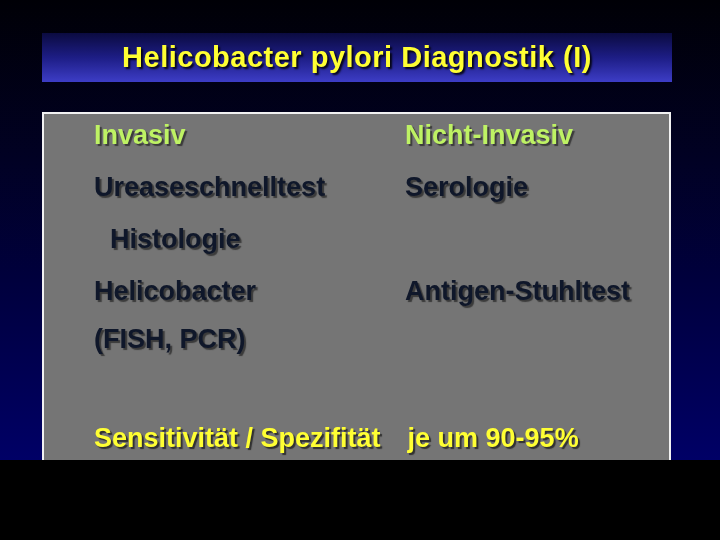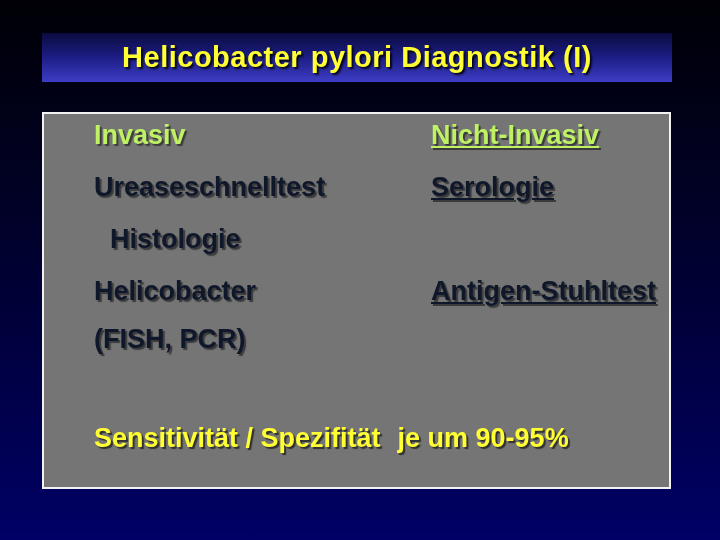--- a/index.html
+++ b/index.html
@@ -1,18 +1,18 @@
 <!DOCTYPE html>
 <html><head>
 <meta charset="utf-8">
 <style>
   html,body{margin:0;padding:0;background:#000;}
   .slide{
     position:relative;
-    width:720px;height:540px;
+    width:720px;height:460px;
     overflow:hidden;
     background:linear-gradient(180deg,#000006 0%,#010124 35%,#00003c 60%,#000066 100%);
     font-family:"Liberation Sans",sans-serif;
   }
   .title-bar{
     position:absolute;left:42px;top:33px;width:630px;height:49px;
     background:linear-gradient(180deg,#0b0b40 0%,#1d1d85 50%,#3d3dc6 100%);
     display:flex;align-items:center;justify-content:center;
   }
   .title-text{
@@ -24,30 +24,30 @@
     background:#757575;border:2px solid #f2f2f2;box-sizing:border-box;
   }
   .col{position:absolute;top:0;left:0;width:100%;height:100%;}
   .line{
     position:absolute;
     font-size:27px;font-weight:bold;color:#0f172a;
     text-shadow:2px 2px 1px rgba(20,20,20,0.6);
     white-space:pre;
   }
   .col-left .line{left:50px;}
-  .col-right .line{left:387px;text-decoration:underline;}
+  .col-right .line{left:361px;}
   .header{color:#bef264;}
   .r0{top:6px;}
   .r1{top:58px;}
   .r2{top:110px;margin-left:16px;}
   .r3{top:162px;}
   .r4{top:210px;}
   .footer{
     position:absolute;left:50px;top:309px;
-    display:flex;gap:17px;
+    display:flex;gap:27px;
     font-size:27px;font-weight:bold;color:#ffff33;
     text-shadow:2px 2px 1px rgba(20,20,20,0.7);
     white-space:pre;
   }
 </style>
 </head>
 <body>
 
 <div class="slide">
 

